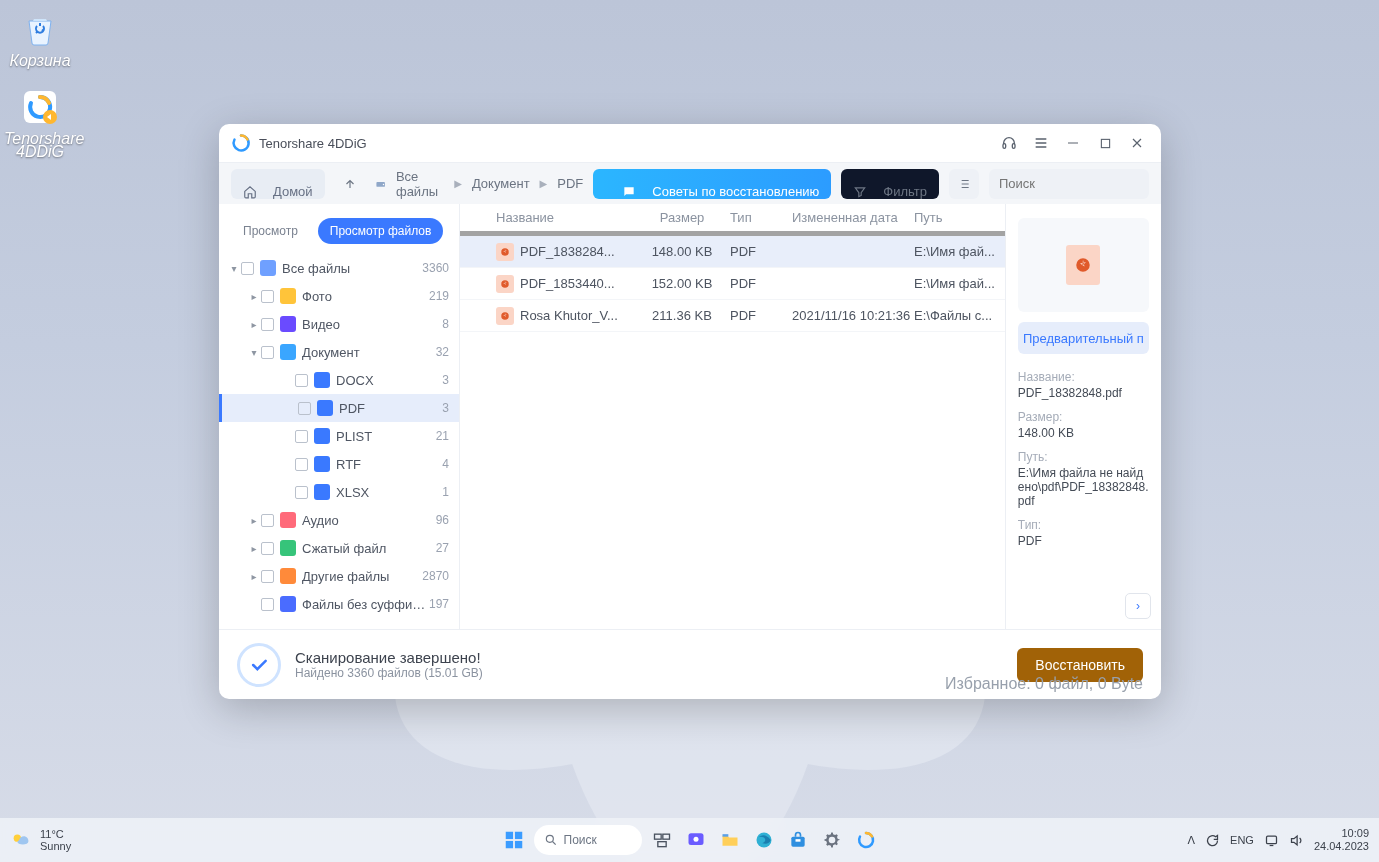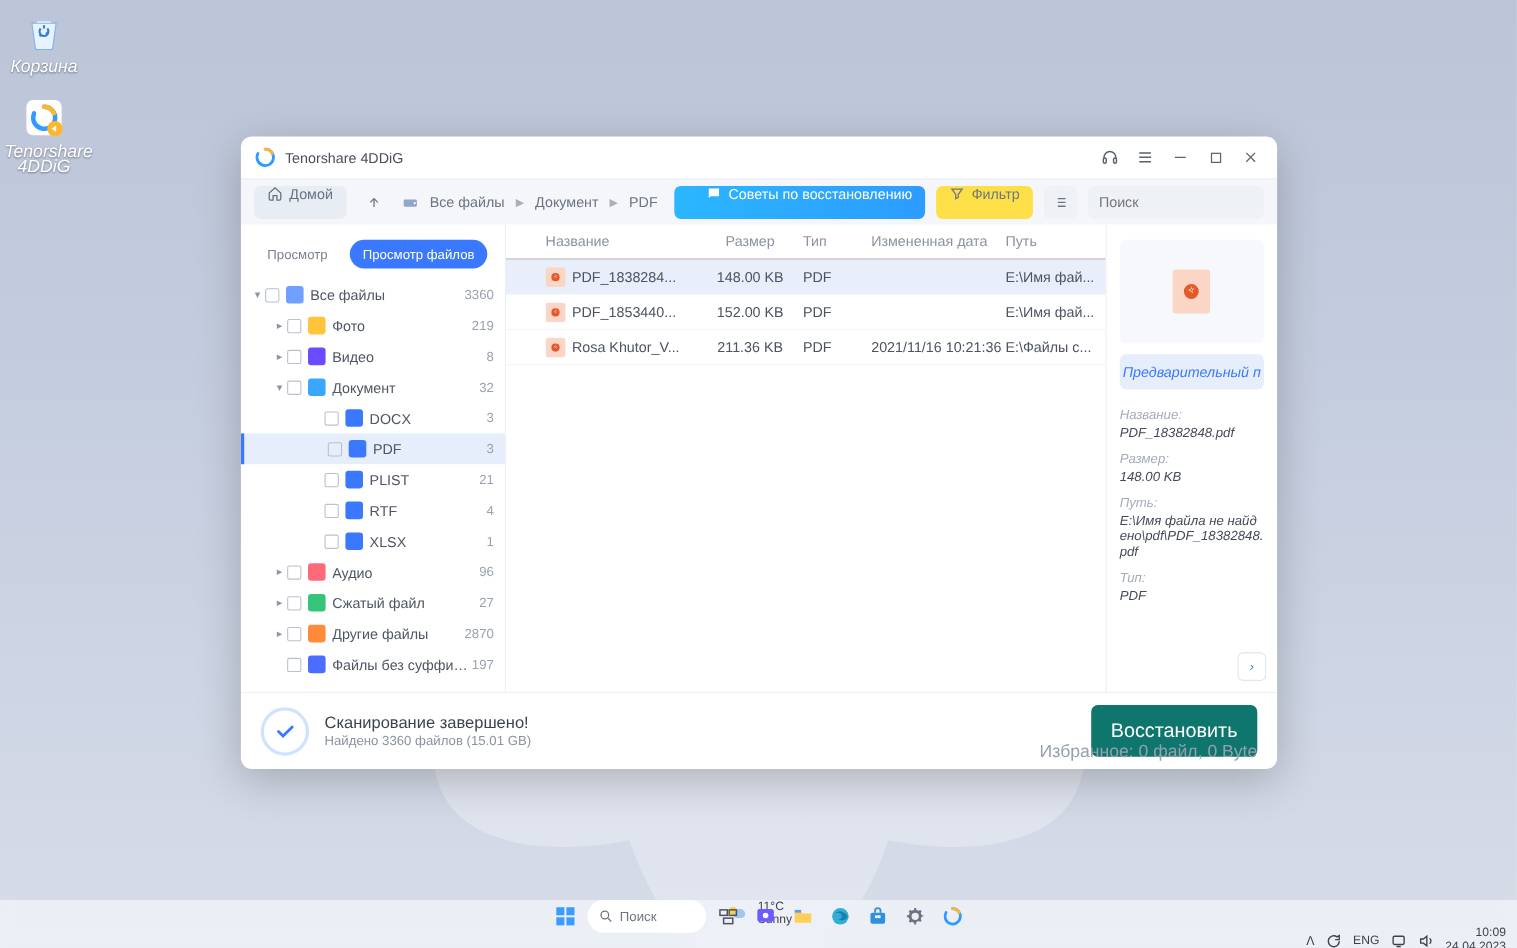--- a/index.html
+++ b/index.html
@@ -14,26 +14,26 @@
 .desktop-icon .label { line-height: 13px; }
 
 
 .window { position: absolute; left: 219px; top: 124px; width: 942px; height: 575px; background: #fff; border-radius: 10px; box-shadow: 0 10px 40px rgba(0,0,0,.22); display: flex; flex-direction: column; overflow: hidden; }
 .titlebar { height: 38px; display: flex; align-items: center; padding: 0 8px 0 12px; }
 .titlebar .logo { width: 20px; height: 20px; margin-right: 8px; }
 .titlebar .title { font-size: 13px; color: #4a4f5a; flex: 1; }
 .titlebar .tbtn { width: 32px; height: 32px; display: flex; align-items: center; justify-content: center; color: #5a626e; cursor: pointer; border-radius: 4px; }
 
 .toolbar { height: 42px; background: #f4f6f9; display: flex; align-items: center; padding: 0 12px; gap: 10px; border-top: 1px solid #eceff4; }
-.btn { display: flex; align-items: flex-start; gap: 6px; height: 30px; padding: 0 12px; border-radius: 6px; font-size: 13px; cursor: pointer; }
+.btn { display: flex; align-items: flex-end; gap: 16px; height: 30px; padding: 0 12px; border-radius: 6px; font-size: 13px; cursor: pointer; }
 .btn-home { background: #e8edf4; color: #667084; }
 .breadcrumb { display: flex; align-items: center; gap: 10px; color: #6b7482; font-size: 13px; flex: 1; }
 .breadcrumb .sep { color: #a9b0bc; font-size: 10px; }
 .btn-tips { background: linear-gradient(90deg,#2bb6ff,#2c9cff); color: #fff; padding-left: 29px; }
-.btn-filter { background: #fde047; color: #6d7684; }
+.btn-filter { background: #0f172a; color: #6d7684; }
 .icon-btn { width: 30px; height: 30px; background: #eef1f6; border-radius: 6px; display: flex; align-items: center; justify-content: center; color: #6d7684; cursor: pointer; }
 .search { width: 160px; height: 30px; background: #eef1f6; border-radius: 6px; display: flex; align-items: center; padding: 0 10px; color: #9aa2b0; font-size: 13px; }
 .search input { border: 0; background: transparent; outline: 0; flex: 1; font-size: 13px; color: #444; }
 
 .body { flex: 1; display: flex; min-height: 0; }
 .sidebar { width: 241px; border-right: 1px solid #eceff4; display: flex; flex-direction: column; }
 .tabs { display: flex; gap: 8px; padding: 14px 12px 10px; }
 .tab { padding: 6px 12px; border-radius: 14px; font-size: 12px; color: #7a8290; cursor: pointer; }
 .tab.active { background: #3a79ff; color: #fff; }
 .tree { flex: 1; overflow: auto; font-size: 13px; color: #4f5663; }
@@ -42,50 +42,50 @@
 .node .cb { width: 13px; height: 13px; border: 1px solid #bac1cc; border-radius: 2px; margin-right: 6px; }
 .node .fico { width: 16px; height: 16px; border-radius: 3px; margin-right: 6px; display: flex; align-items: center; justify-content: center; font-size: 10px; color: #fff; }
 .node .label { flex: 1; white-space: nowrap; overflow: hidden; text-overflow: ellipsis; }
 .node .count { color: #9aa2b0; font-size: 12px; }
 .node.sel { background: #e6edfb; border-left: 3px solid #3a79ff; }
 .lvl0 { padding-left: 8px; } .lvl1 { padding-left: 28px; } .lvl2 { padding-left: 62px; }
 
 .main { flex: 1; display: flex; min-width: 0; }
 .table { flex: 1; display: flex; flex-direction: column; }
 .thead, .trow { display: flex; align-items: center; height: 32px; font-size: 13px; }
-.thead { color: #8b93a0; border-bottom: 1px solid #a3a3a3; }
+.thead { color: #8b93a0; border-bottom: 5px solid #a3a3a3; }
 .trow { color: #4d5460; border-bottom: 1px solid #f3f5f8; cursor: pointer; }
 .trow.sel { background: #e8eefa; }
 .col-cb { width: 36px; display: flex; justify-content: center; }
 .col-name { width: 150px; display: flex; align-items: center; gap: 6px; overflow: hidden; }
 .col-name .nm { overflow: hidden; text-overflow: ellipsis; white-space: nowrap; }
 .col-size { width: 84px; text-align: center; padding-right: 12px; }
 .col-type { width: 62px; }
 .col-date { width: 122px; }
 .col-path { flex: 1; overflow: hidden; text-overflow: ellipsis; white-space: nowrap; padding-right: 10px; }
 .pdf-ico { width: 18px; height: 18px; background: #fbd5c6; border-radius: 3px; display: flex; align-items: center; justify-content: center; color: #e05a2b; font-size: 10px; font-weight: bold; }
 
-.side-panel { width: 176px; border-left: 1px solid #eceff4; padding: 14px 12px; font-size: 12px; color: #555c68; position: relative; font-style: italic; }
+.side-panel { width: 176px; border-left: 1px solid #eceff4; padding: 14px 12px; font-size: 12px; color: #555c68; position: relative; }
 .preview-box { height: 94px; background: #f6f8fb; border-radius: 6px; display: flex; align-items: center; justify-content: center; margin-bottom: 10px; }
 .btn-preview { height: 32px; background: #e6edfb; color: #3a79ff; border-radius: 6px; display: flex; align-items: center; justify-content: center; font-size: 13px; cursor: pointer; margin-bottom: 16px; overflow: hidden; white-space: nowrap; }
 .meta-label { color: #a5acb8; margin-top: 10px; }
 .meta-value { color: #444b56; margin-top: 2px; word-break: break-all; }
 .chev { position: absolute; right: 10px; bottom: 10px; width: 26px; height: 26px; border: 1px solid #e1e5ec; border-radius: 5px; display: flex; align-items: center; justify-content: center; color: #3a79ff; cursor: pointer; }
 
 .footer { height: 70px; border-top: 1px solid #eceff4; display: flex; align-items: center; padding: 0 18px; }
 .scan-ico { width: 44px; height: 44px; border: 3px solid #cfe3ff; border-radius: 50%; display: flex; align-items: center; justify-content: center; color: #3a79ff; margin-right: 14px; }
 .scan-text .h { font-size: 15px; color: #3d434e; }
 .scan-text .s { font-size: 12px; color: #8b93a0; }
 .footer .spacer { flex: 1; }
-.btn-recover { background: #0f766e; color: #fff; height: 47px; padding: 0 18px; border-radius: 6px; font-size: 18px; display: flex; align-items: center; cursor: pointer; }
+.btn-recover { background: #a16207; color: #fff; height: 34px; padding: 0 18px; border-radius: 6px; font-size: 14px; display: flex; align-items: center; cursor: pointer; }
 .footer .sub { position: absolute; right: 18px; bottom: 6px; font-size: 16px; color: #98a0ac; }
 .footer { position: relative; }
 
 
-.taskbar { position: absolute; left: 0; right: 0; bottom: 0; height: 44px; background: rgba(238,241,247,.88); backdrop-filter: blur(6px); display: flex; align-items: center; padding: 0 10px; flex-direction: column; }
+.taskbar { position: absolute; left: 0; right: 0; bottom: 0; height: 44px; background: rgba(238,241,247,.88); backdrop-filter: blur(6px); display: flex; align-items: center; padding: 0 10px; }
 .taskbar .weather { display: flex; align-items: center; gap: 8px; font-size: 11px; color: #3c424c; }
 .taskbar .center { position: absolute; left: 50%; transform: translateX(-50%); display: flex; align-items: center; gap: 6px; }
 .tb-ico { width: 28px; height: 28px; border-radius: 4px; display: flex; align-items: center; justify-content: center; cursor: pointer; }
 .tb-search { width: 108px; height: 30px; background: #fff; border-radius: 15px; display: flex; align-items: center; padding: 0 10px; font-size: 12px; color: #6d7684; gap: 6px; cursor: pointer; }
 .taskbar .tray { margin-left: auto; display: flex; align-items: center; gap: 10px; font-size: 11px; color: #3c424c; }
 .tray .clock { text-align: right; line-height: 13px; }
 </style>
 </head>
 <body>
 

